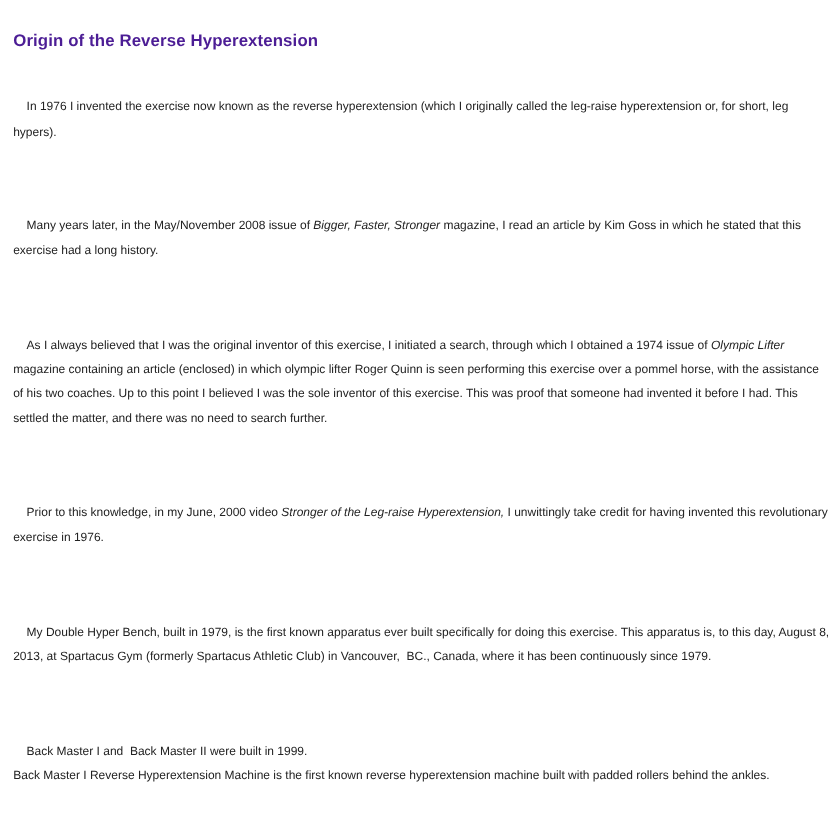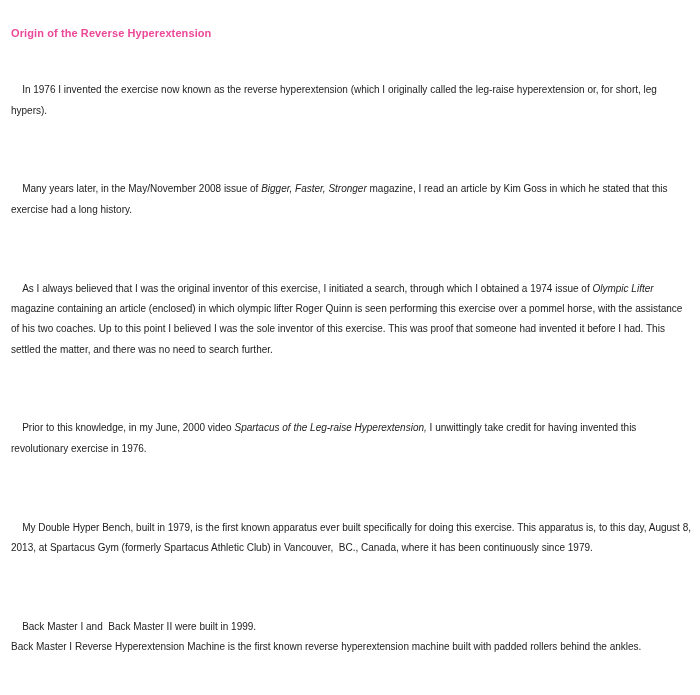--- a/index.html
+++ b/index.html
@@ -19,23 +19,23 @@
   .page {
     box-sizing: border-box;
     width: 700px;
     height: 695px;
     padding: 24px 8px 0 11px;
     background: #ffffff;
   }
 
   .doc-title {
     font-family: "Liberation Sans", sans-serif;
-    font-size: 11px;
+    font-size: 14px;
     font-weight: bold;
-    color: #ec4899;
+    color: #4c1d95;
     line-height: 18px;
     margin: 0 0 18px 0;
     letter-spacing: 0.1px;
   }
 
   .para {
     font-family: "Liberation Sans", sans-serif;
     font-size: 10px;
     line-height: 20.3px;
     color: #222222;
@@ -66,21 +66,21 @@
 
   <p class="para">
     <span>Many years later, in the May/November 2008 issue of </span><em class="italic">Bigger, Faster, Stronger</em><span> magazine, I read an article by Kim Goss in which he stated that this exercise had a long history.</span>
   </p>
 
   <p class="para">
     <span>As I always believed that I was the original inventor of this exercise, I initiated a search, through which I obtained a 1974 issue of </span><em class="italic">Olympic Lifter</em><span> magazine containing an article (enclosed) in which olympic lifter Roger Quinn is seen performing this exercise over a pommel horse, with the assistance of his two coaches. Up to this point I believed I was the sole inventor of this exercise. This was proof that someone had invented it before I had. This settled the matter, and there was no need to search further.</span>
   </p>
 
   <p class="para">
-    <span>Prior to this knowledge, in my June, 2000 video </span><em class="italic">Spartacus of the Leg-raise Hyperextension,</em><span> I unwittingly take credit for having invented this revolutionary exercise in 1976.</span>
+    <span>Prior to this knowledge, in my June, 2000 video </span><em class="italic">Stronger of the Leg-raise Hyperextension,</em><span> I unwittingly take credit for having invented this revolutionary exercise in 1976.</span>
   </p>
 
   <p class="para">
     <span>My Double Hyper Bench, built in 1979, is the first known apparatus ever built specifically for doing this exercise. This apparatus is, to this day, August 8, 2013, at Spartacus Gym (formerly Spartacus Athletic Club) in Vancouver,  BC., Canada, where it has been continuously since 1979.</span>
   </p>
 
   <p class="para">
     <span>Back Master I and  Back Master II were built in 1999.
 Back Master I Reverse Hyperextension Machine is the first known reverse hyperextension machine built with padded rollers behind the ankles.</span>
   </p>

